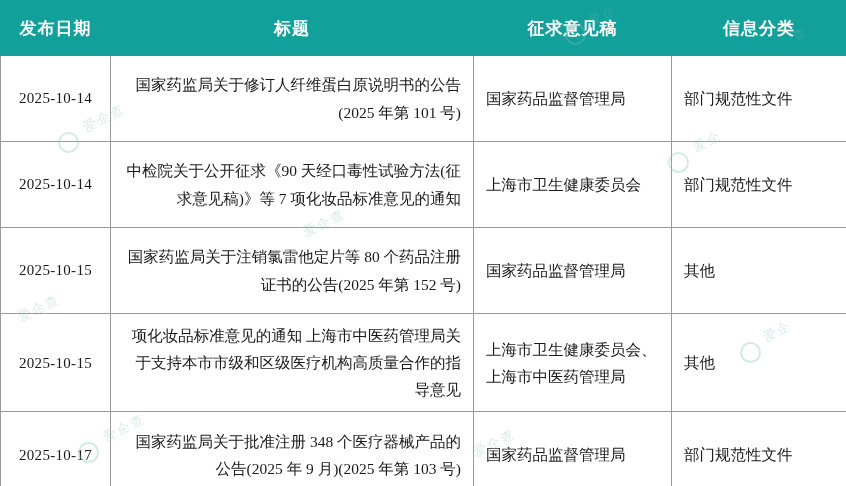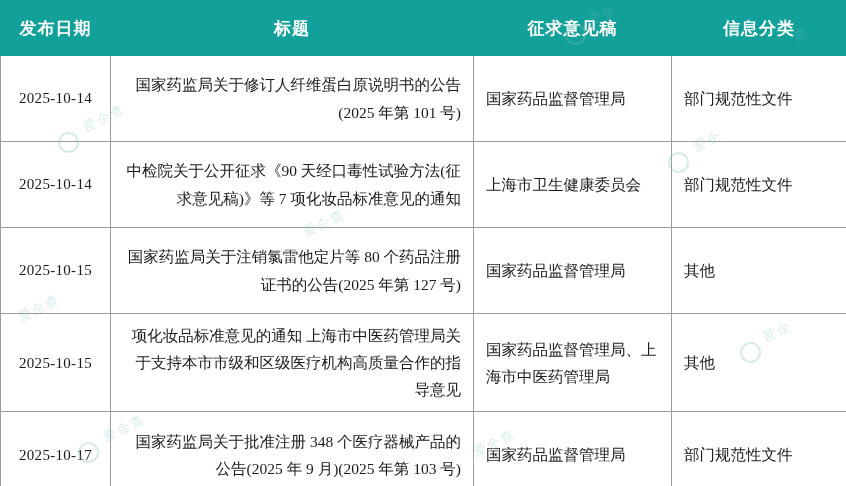--- a/index.html
+++ b/index.html
@@ -117,28 +117,28 @@
         <td class="cat">部门规范性文件</td>
       </tr>
       <tr>
         <td class="date">2025-10-14</td>
         <td class="title">中检院关于公开征求《90 天经口毒性试验方法(征求意见稿)》等 7 项化妆品标准意见的通知</td>
         <td class="dept">上海市卫生健康委员会</td>
         <td class="cat">部门规范性文件</td>
       </tr>
       <tr>
         <td class="date">2025-10-15</td>
-        <td class="title">国家药监局关于注销氯雷他定片等 80 个药品注册证书的公告(2025 年第 127 号)</td>
+        <td class="title">国家药监局关于注销氯雷他定片等 80 个药品注册证书的公告(2025 年第 152 号)</td>
         <td class="dept">国家药品监督管理局</td>
         <td class="cat">其他</td>
       </tr>
       <tr>
         <td class="date">2025-10-15</td>
         <td class="title">项化妆品标准意见的通知 上海市中医药管理局关于支持本市市级和区级医疗机构高质量合作的指导意见</td>
-        <td class="dept">国家药品监督管理局、上海市中医药管理局</td>
+        <td class="dept">上海市卫生健康委员会、上海市中医药管理局</td>
         <td class="cat">其他</td>
       </tr>
       <tr>
         <td class="date">2025-10-17</td>
         <td class="title">国家药监局关于批准注册 348 个医疗器械产品的公告(2025 年 9 月)(2025 年第 103 号)</td>
         <td class="dept">国家药品监督管理局</td>
         <td class="cat">部门规范性文件</td>
       </tr>
     </tbody>
   </table>

